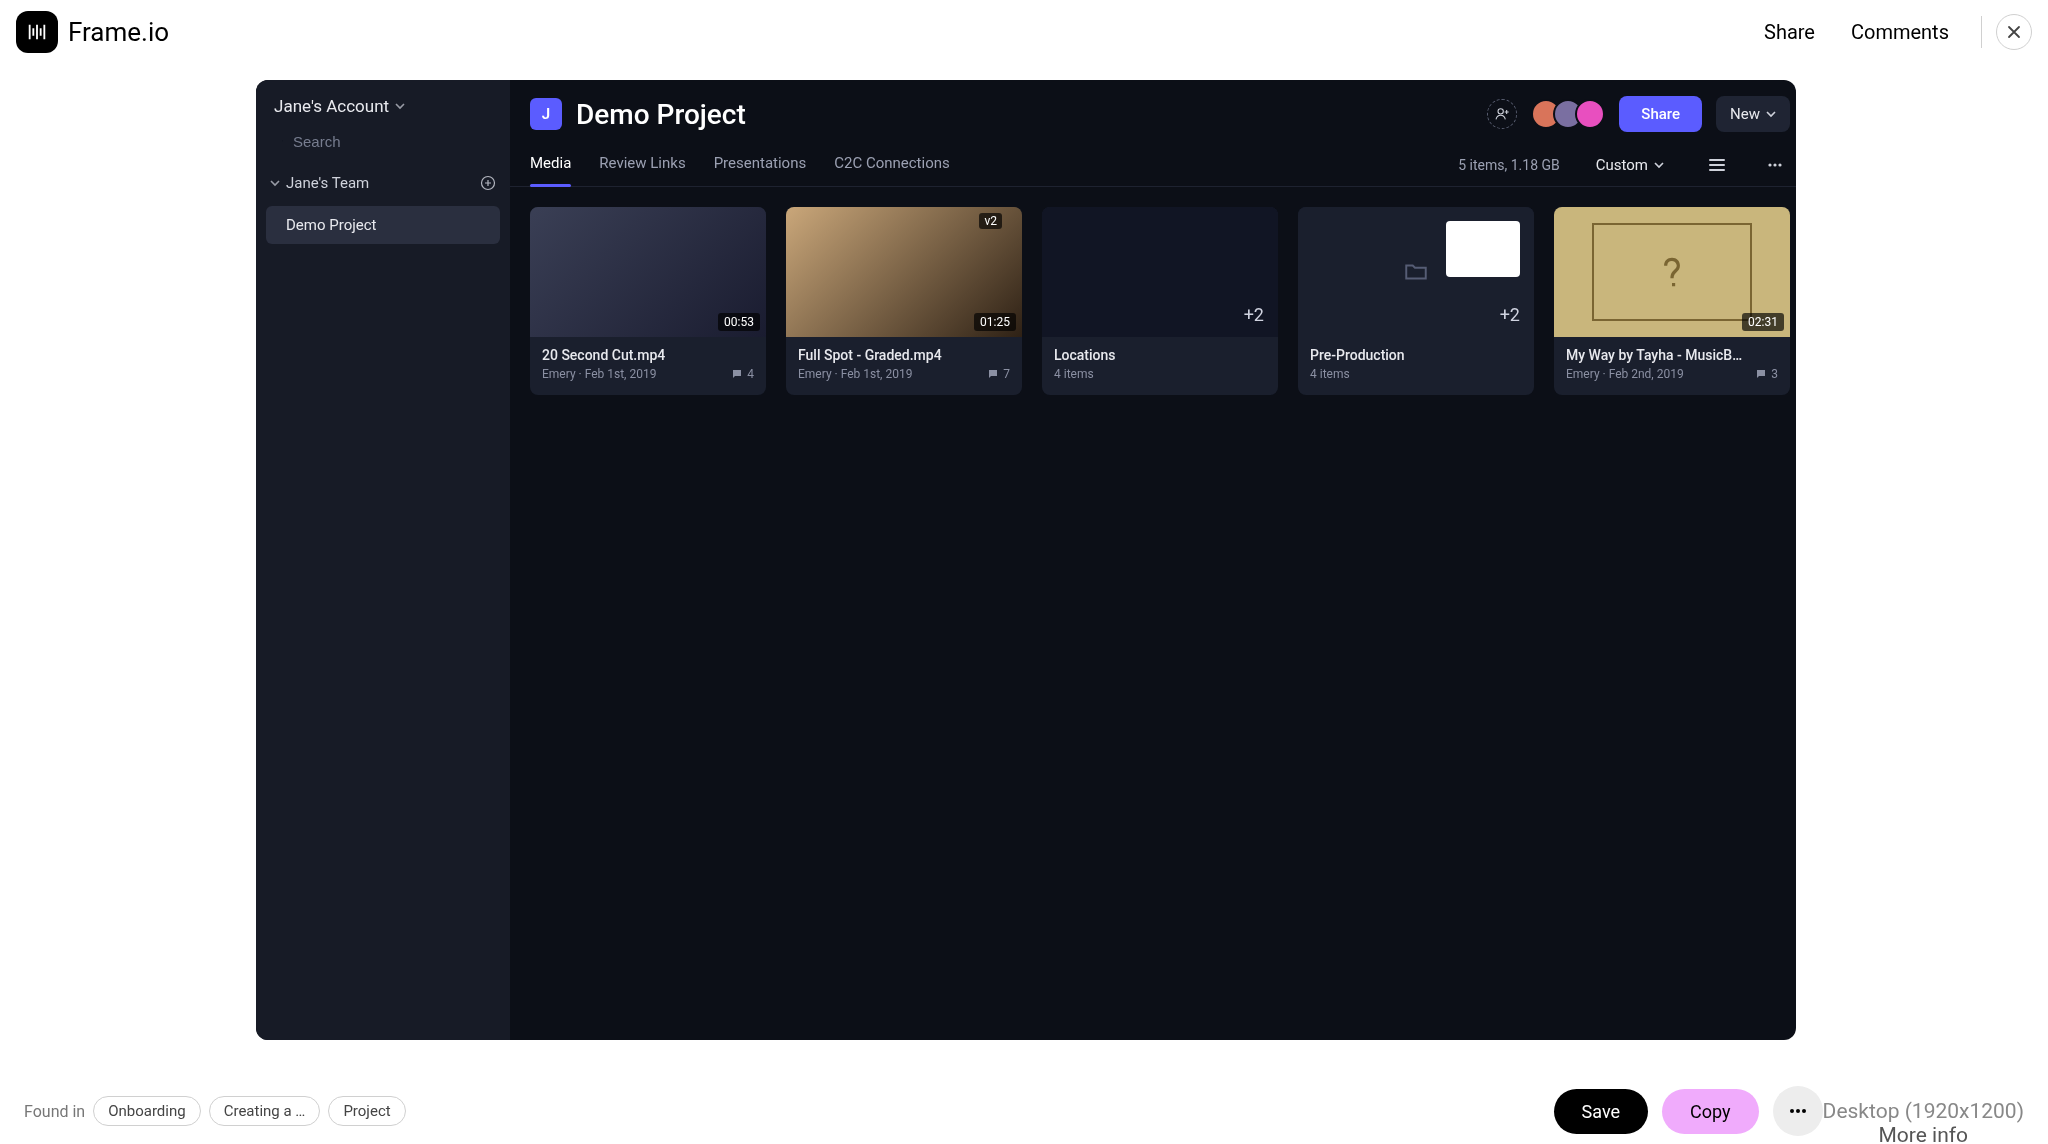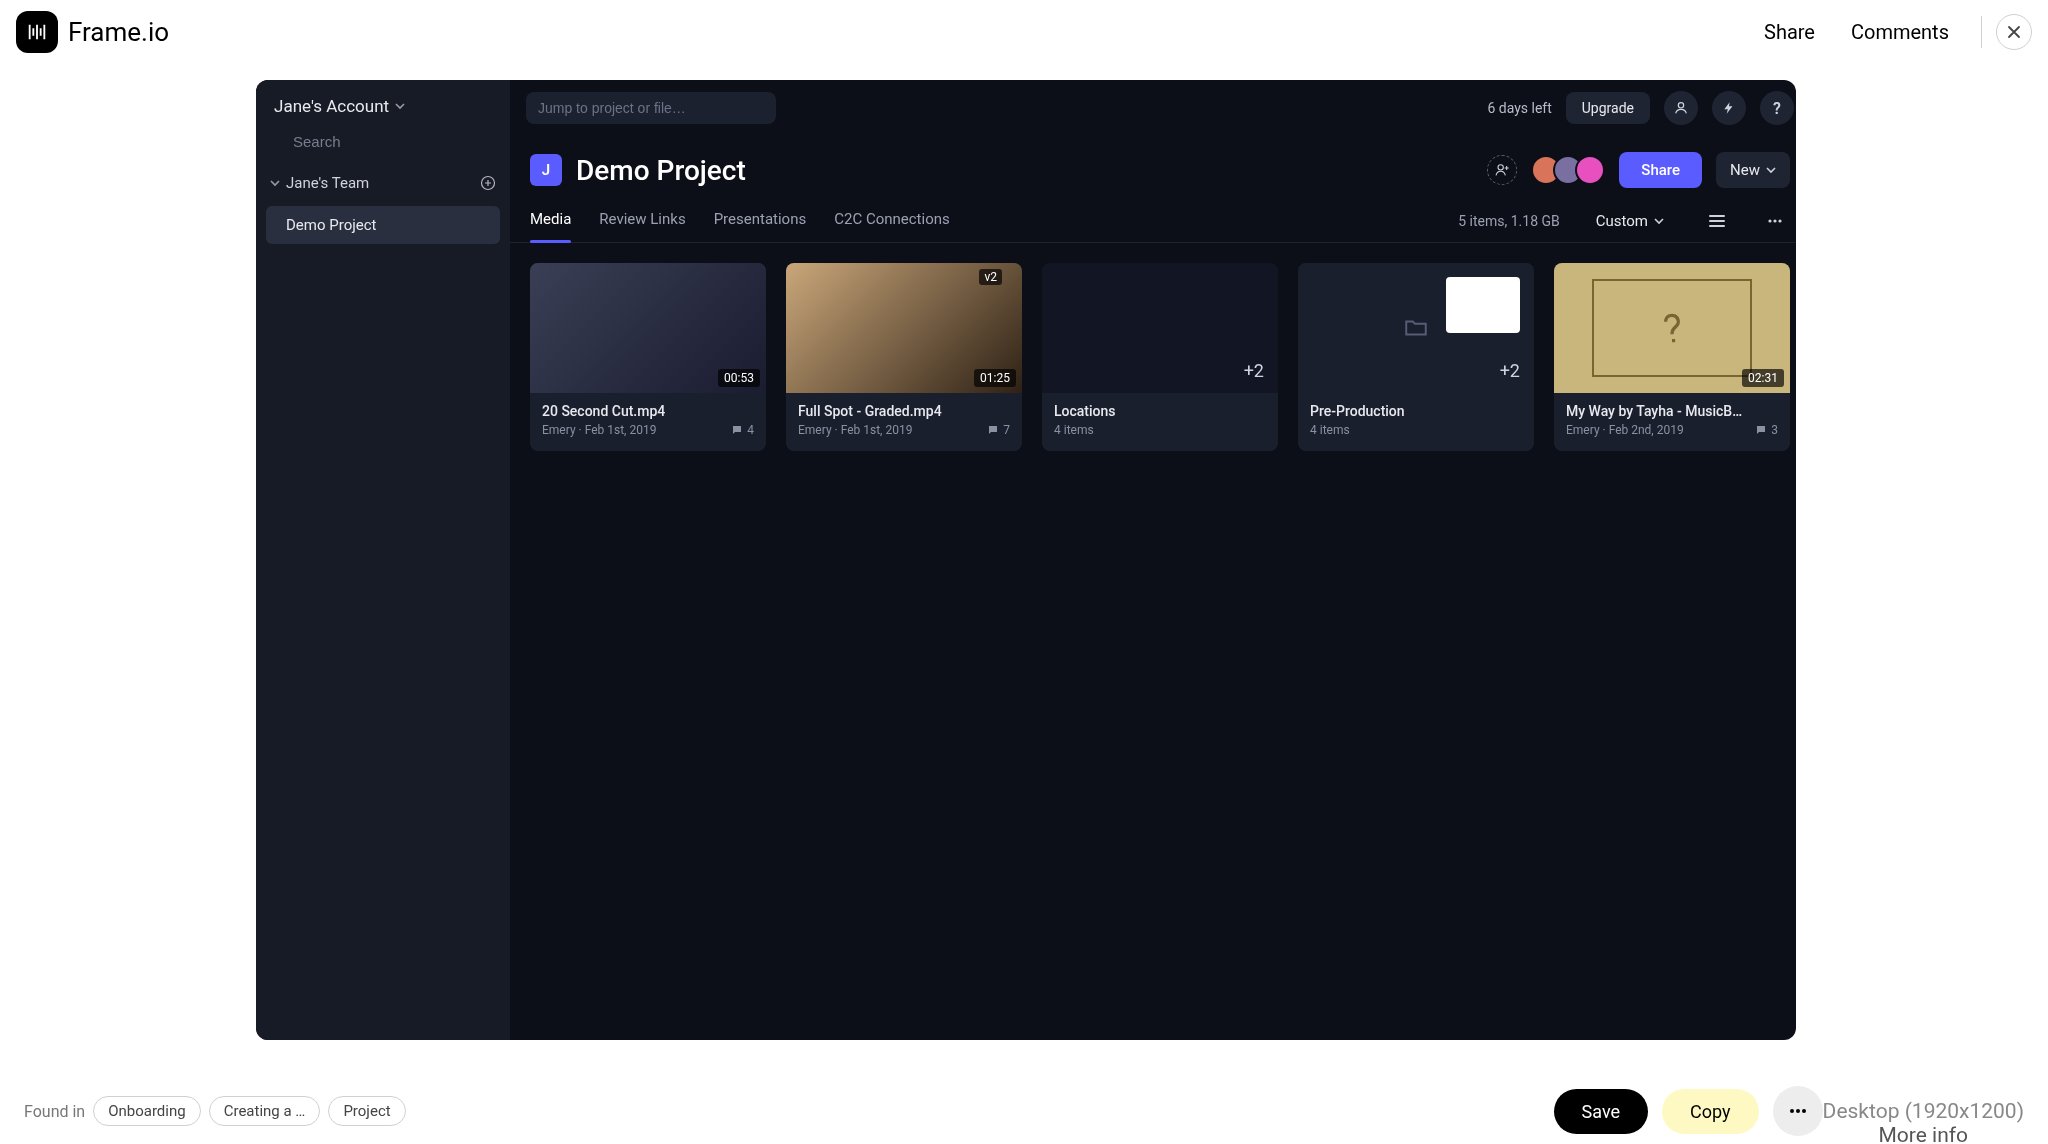--- a/index.html
+++ b/index.html
@@ -88,21 +88,21 @@
   .card-sub .cm { margin-left:auto; display:flex; align-items:center; gap:4px;}
   .card-sub .cm svg { width:12px; height:12px; }
 
   
   .bottombar { position:absolute; left:0; right:0; bottom:0; height:66px; display:flex; align-items:center; padding:0 24px; }
   .found-in { color:#777; font-size:16px; }
   .tag-pill { border:1px solid #d0d0d0; border-radius:18px; padding:5px 14px; color:#444; font-size:15px; margin-left:8px; cursor:pointer; }
   .bottombar .spacer { flex:1; }
   .bb-btn { border-radius:26px; padding:12px 28px; font-size:18px; cursor:pointer; }
   .bb-save { background:#000; color:#fff; }
-  .bb-copy { background:#fef9c3; color:#000; margin-left:14px;}
+  .bb-copy { background:#f0abfc; color:#000; margin-left:14px;}
   .bb-more { width:50px; height:50px; border-radius:50%; background:#ededed; display:flex; align-items:center; justify-content:center; margin-left:14px; cursor:pointer; }
   .footer-info { margin-left:auto; text-align:center; color:#888; font-size:21px;margin-top:24px; }
   .footer-info .more { color:#555; text-decoration:underline; cursor:pointer; display:block;}
 
   svg { display:block; }
 </style>
 </head>
 <body>
 
 <div class="topbar">
@@ -154,42 +154,20 @@
             <path d="M8 5v6M5 8h6" stroke="#cfd2db" stroke-width="1.2"></path>
           </svg>
       </span>
     </div>
     <div class="project-row active">
       <span>Demo Project</span>
     </div>
   </div>
 
   <div class="main">
-    <div class="main-header">
-      <div class="jump-wrap">
-        <input class="jump-input" placeholder="Jump to project or file…" style="">
-      </div>
-      <div class="spacer"></div>
-      <span class="trial-text">6 days left</span>
-      <div class="upgrade-btn">Upgrade</div>
-      <div class="hdr-icon-btn">
-        <svg width="16" height="16" viewBox="0 0 24 24">
-            <circle cx="12" cy="8" r="4" stroke="#cfd2db" stroke-width="1.8" fill="none"></circle>
-            <path d="M4 20c1-4 5-6 8-6s7 2 8 6" stroke="#cfd2db" stroke-width="1.8" fill="none"></path>
-          </svg>
-      </div>
-      <div class="hdr-icon-btn">
-        <svg width="14" height="14" viewBox="0 0 24 24">
-            <path d="M13 2L4 14h6l-2 8 10-13h-6l1-7z" fill="#cfd2db"></path>
-          </svg>
-      </div>
-      <div class="hdr-icon-btn">
-        <span style="color:#cfd2db;font-weight:600;">?</span>
-      </div>
-    </div>
 
     <div class="project-bar">
       <div class="proj-badge">J</div>
       <div class="proj-title">Demo Project</div>
       <div class="spacer"></div>
       <div class="add-coll-btn">
         <svg width="16" height="16" viewBox="0 0 24 24">
             <circle cx="10" cy="8" r="4" stroke="#cfd2db" stroke-width="1.6" fill="none"></circle>
             <path d="M3 20c1-4 4-6 7-6s6 2 7 6" stroke="#cfd2db" stroke-width="1.6" fill="none"></path>
             <path d="M19 6v6M16 9h6" stroke="#cfd2db" stroke-width="1.6"></path>

